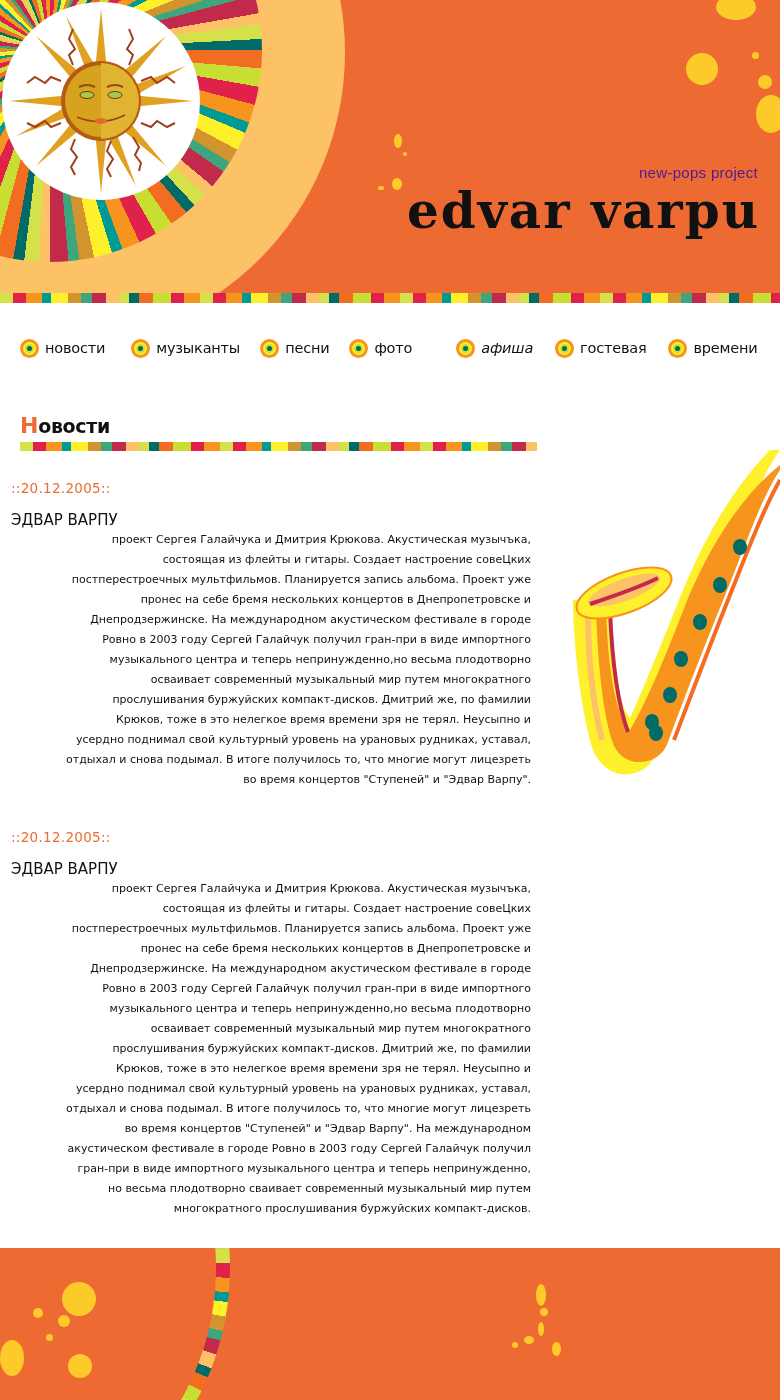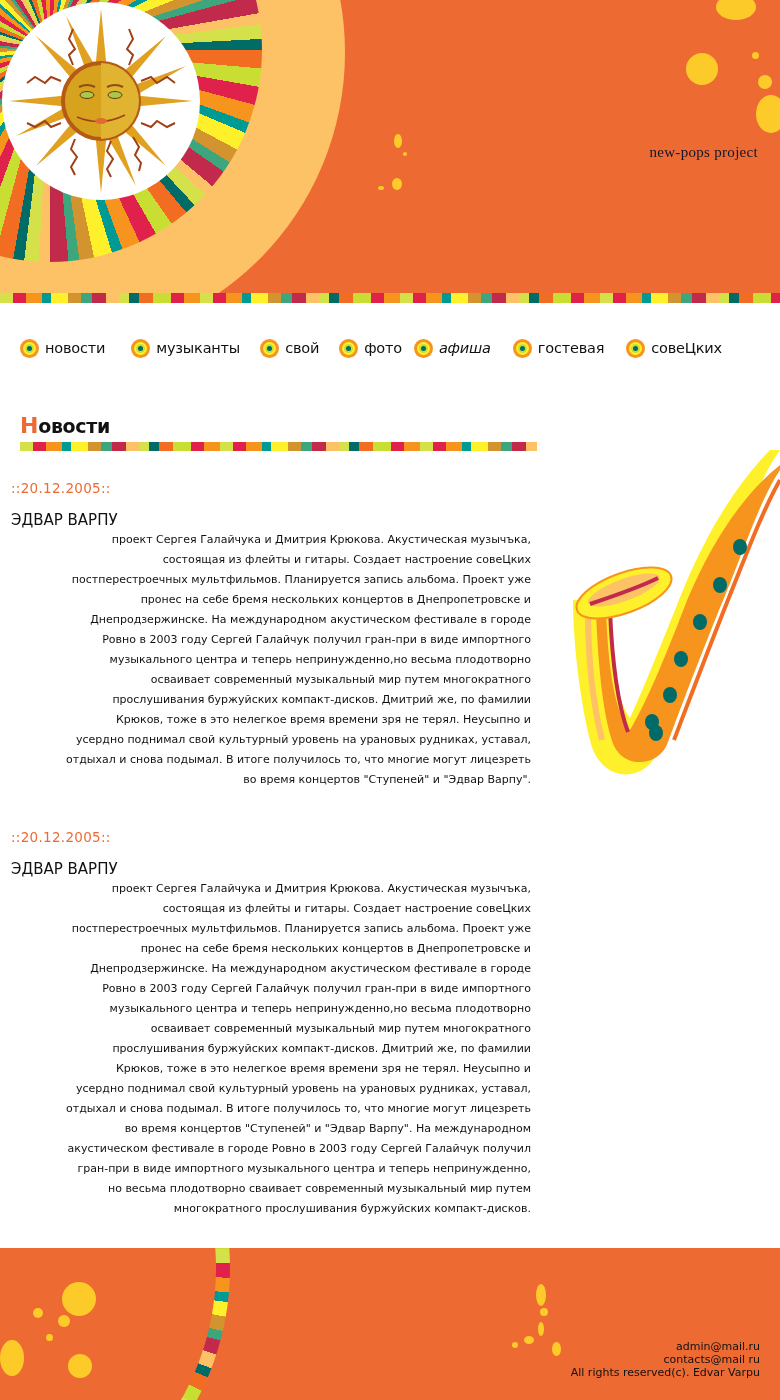--- a/index.html
+++ b/index.html
@@ -6,21 +6,21 @@
     html, body { width: 780px; height: 1400px; background: #ffffff; overflow: hidden; }
     body { position: relative; font-family: "DejaVu Sans", sans-serif; color: #111; }
 
     
     .header { position: absolute; left: 0; top: 0; width: 780px; height: 294px; background: #ee6a33; overflow: hidden; }
     .header .arc { position: absolute; left: -240px; top: -240px; width: 585px; height: 585px; border-radius: 50%; background: #fdc266; }
     .header .rays { position: absolute; left: -162px; top: -162px; width: 424px; height: 424px; border-radius: 50%;
       background: repeating-conic-gradient(#e0214b 0 5deg, #f7941d 5deg 10deg, #009a95 10deg 13deg, #fef02b 13deg 18deg, #d3942f 18deg 22deg, #3ea67c 22deg 25deg, #c22a4c 25deg 30deg, #fdc266 30deg 33deg, #d4e14a 33deg 37deg, #006b67 37deg 40deg, #f26d22 40deg 45deg, #c9de32 45deg 50deg); }
     .header .sun-disc { position: absolute; left: 2px; top: 2px; width: 198px; height: 198px; border-radius: 50%; background: #ffffff; }
     .sun-svg { position: absolute; left: 2px; top: 2px; width: 198px; height: 198px; }
-    .tagline { position: absolute; right: 22px; top: 144px; font-family: Liberation Serif, serif; font-size: 15px; color: #0f172a; letter-spacing: 0.3px; }
+    .tagline { position: absolute; right: 22px; top: 164px; font-family: Liberation Sans, sans-serif; font-size: 15px; color: #4c1d95; letter-spacing: 0.3px; }
     .logo { position: absolute; right: 20px; top: 186px; font-family: "DejaVu Serif", serif; font-weight: bold; font-size: 50px; color: #111; letter-spacing: 2px; line-height: 1; }
     .splat { position: absolute; background: #fccb2a; border-radius: 50%; }
 
     .stripe { position: absolute; height: 10px;
       background: repeating-linear-gradient(90deg,
         #d4e14a 0 13px, #e0214b 13px 26px, #f7941d 26px 42px, #009a95 42px 51px,
         #fef02b 51px 68px, #d3942f 68px 81px, #3ea67c 81px 92px, #c22a4c 92px 106px,
         #fdc266 106px 119px, #d4e14a 119px 129px, #006b67 129px 139px, #f26d22 139px 153px,
         #c9de32 153px 171px, #e0214b 171px 184px, #f7941d 184px 200px); }
     .header-stripe { left: 0; top: 293px; width: 780px; }
@@ -103,20 +103,21 @@
   <div class="splat" style="left:686px; top:53px; width:32px; height:32px;"></div>
   <div class="splat" style="left:752px; top:52px; width:7px; height:7px;"></div>
   <div class="splat" style="left:758px; top:75px; width:14px; height:14px;"></div>
   <div class="splat" style="left:756px; top:95px; width:30px; height:38px;"></div>
   <div class="splat" style="left:394px; top:134px; width:8px; height:14px;"></div>
   <div class="splat" style="left:403px; top:152px; width:4px; height:4px;"></div>
   <div class="splat" style="left:392px; top:178px; width:10px; height:12px;"></div>
   <div class="splat" style="left:378px; top:186px; width:6px; height:4px;"></div>
 
   <div class="tagline">new-pops project</div>
+  <div class="logo">edvar varpu</div>
 </div>
 <div class="stripe header-stripe"></div>
 
 <nav class="nav">
   <div class="nav-item" style="margin-right:26px;">
     <span class="nav-bullet">
         <span class="r2">
           <span class="r3">
             <span class="r4"></span>
           </span>
@@ -135,23 +136,23 @@
     <span class="nav-label">музыканты</span>
   </div>
   <div class="nav-item" style="margin-right:20px;">
     <span class="nav-bullet">
         <span class="r2">
           <span class="r3">
             <span class="r4"></span>
           </span>
         </span>
       </span>
-    <span class="nav-label">свой</span>
-  </div>
-  <div class="nav-item" style="margin-right:12px;">
+    <span class="nav-label">песни</span>
+  </div>
+  <div class="nav-item" style="margin-right:44px;">
     <span class="nav-bullet">
         <span class="r2">
           <span class="r3">
             <span class="r4"></span>
           </span>
         </span>
       </span>
     <span class="nav-label">фото</span>
   </div>
   <div class="nav-item" style="margin-right:22px;font-style:italic;">
@@ -175,21 +176,21 @@
     <span class="nav-label">гостевая</span>
   </div>
   <div class="nav-item">
     <span class="nav-bullet">
         <span class="r2">
           <span class="r3">
             <span class="r4"></span>
           </span>
         </span>
       </span>
-    <span class="nav-label">совеЦких</span>
+    <span class="nav-label">времени</span>
   </div>
 </nav>
 
 <h1 class="page-title"><span class="first">Н</span><span>овости</span></h1>
 <div class="stripe title-stripe"></div>
 
 <article class="post" style="top:480px;">
   <div class="post-date">::20.12.2005::</div>
   <div class="post-author">ЭДВАР ВАРПУ</div>
   <div class="post-body">проект Сергея Галайчука и Дмитрия Крюкова. Акустическая музычъка,
@@ -259,18 +260,13 @@
   <div class="splat" style="left:46px; top:86px; width:7px; height:7px;"></div>
   <div class="splat" style="left:0px; top:92px; width:24px; height:36px;"></div>
   <div class="splat" style="left:68px; top:106px; width:24px; height:24px;"></div>
   <div class="splat" style="left:536px; top:36px; width:10px; height:22px;"></div>
   <div class="splat" style="left:540px; top:60px; width:8px; height:8px;"></div>
   <div class="splat" style="left:538px; top:74px; width:6px; height:14px;"></div>
   <div class="splat" style="left:524px; top:88px; width:10px; height:8px;"></div>
   <div class="splat" style="left:512px; top:94px; width:6px; height:6px;"></div>
   <div class="splat" style="left:552px; top:94px; width:9px; height:14px;"></div>
 
-  <div class="footer-info">
-    <a href="#">admin@mail.ru</a>
-    <a href="#">contacts@mail ru</a>
-    <span>All rights reserved(c). Edvar Varpu</span>
-  </div>
 </div>
 
 </body></html>

